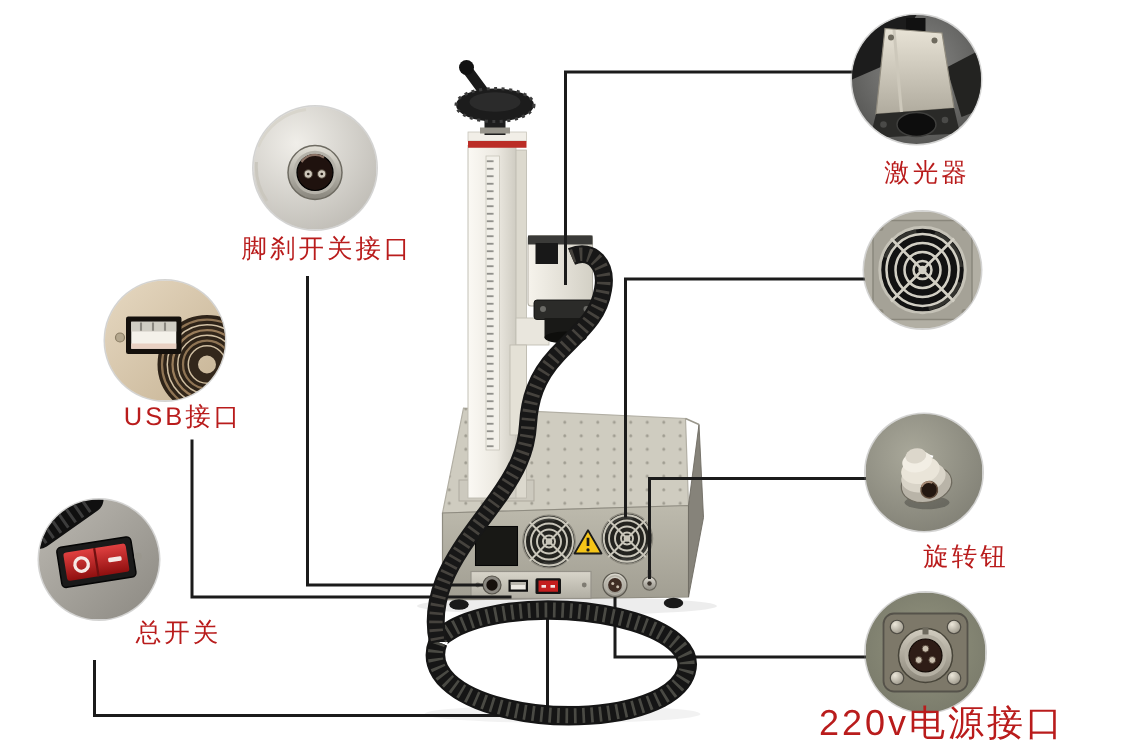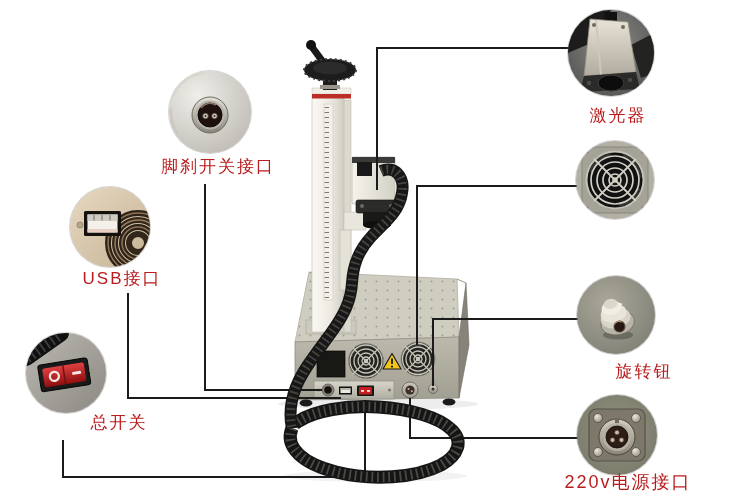--- a/index.html
+++ b/index.html
@@ -11,21 +11,21 @@
   .photo{
     position:absolute;border-radius:50%;overflow:hidden;
     box-shadow:0 0 0 1px rgba(130,130,125,.35), inset 0 0 6px rgba(0,0,0,.25);
   }
   .photo svg{display:block;width:100%;height:100%;}
   .callout-label{
     position:absolute;transform:translate(-50%,-50%);
     font-weight:normal;font-size:17px;letter-spacing:2px;color:#b91c1c;
     white-space:nowrap;
   }
-  .callout-label.big{font-size:18px;}
+  .callout-label.big{font-size:24px;}
 </style>
 </head>
 <body>
 
 <div class="stage">
 
   <svg class="art" viewBox="0 0 750 500">
     <defs>
       <linearGradient id="gradCol" x1="0" y1="0" x2="1" y2="0">
         <stop offset="0" stop-color="#fbf9f4"></stop>

